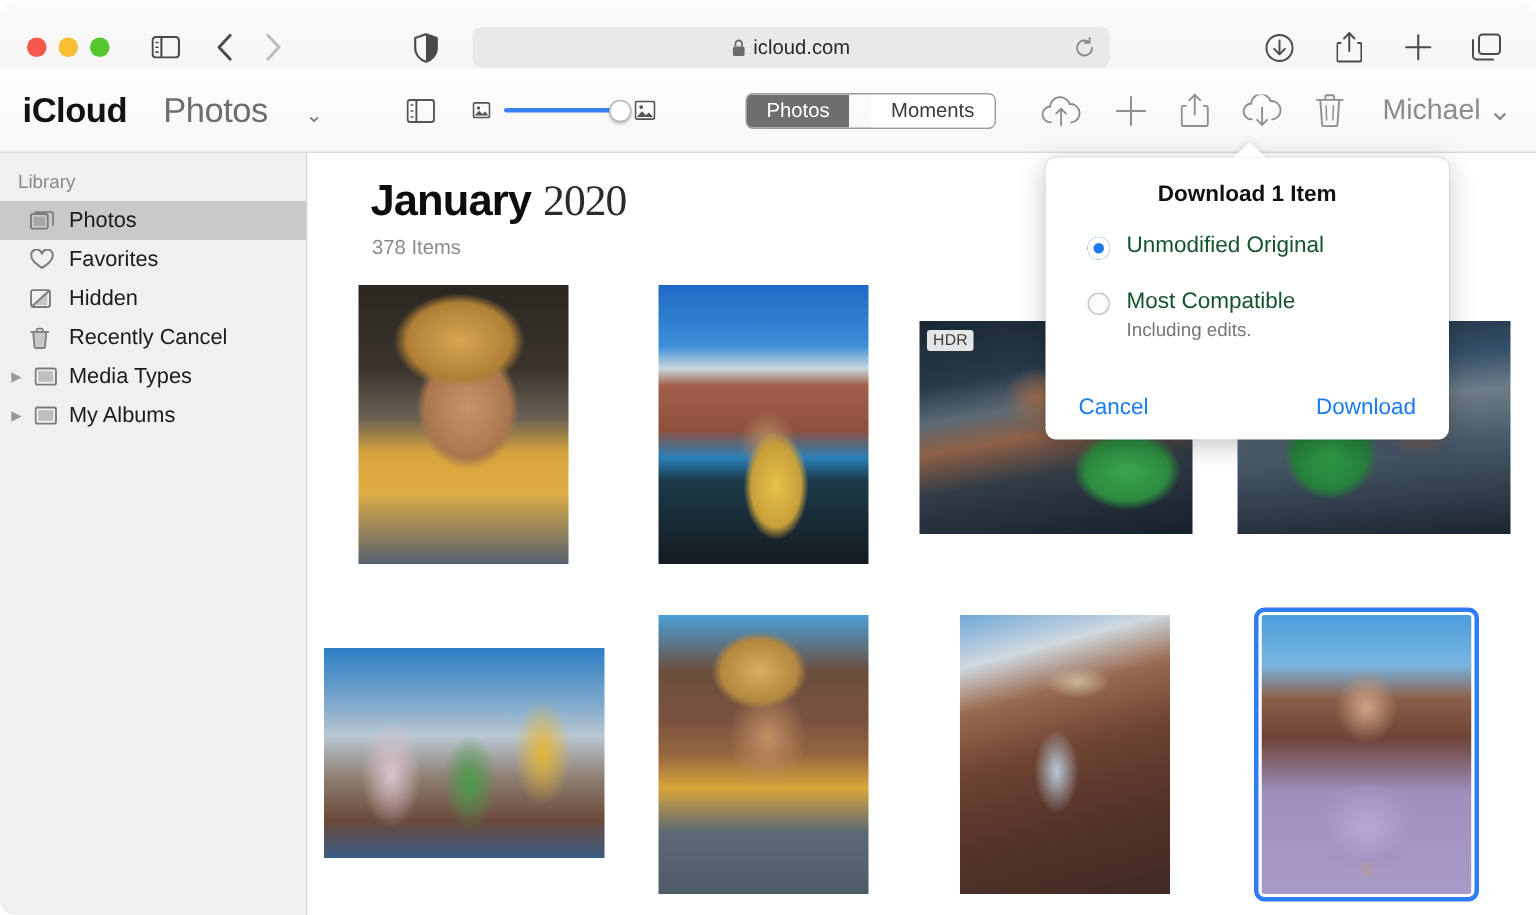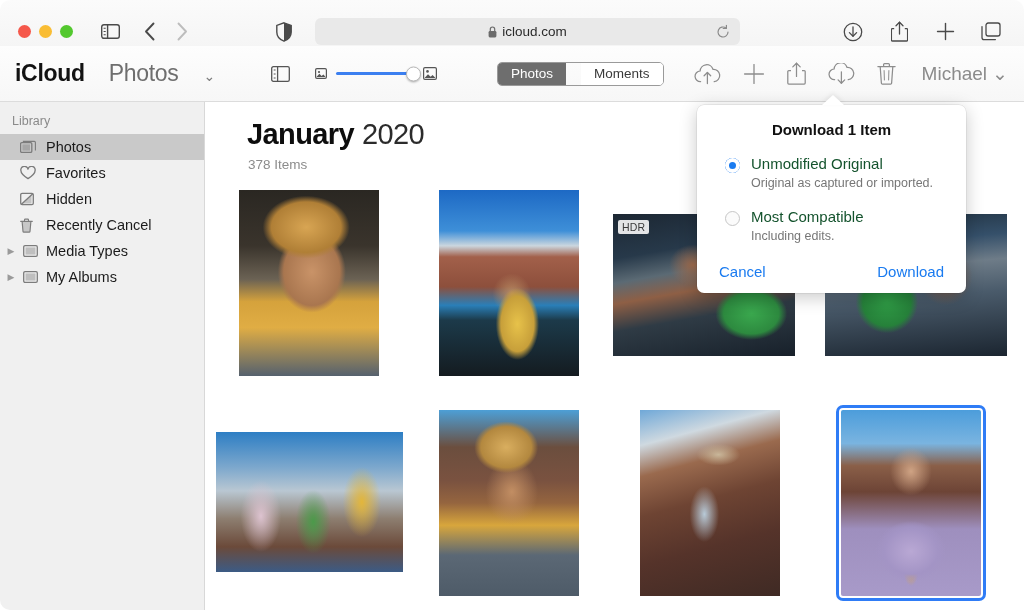--- a/index.html
+++ b/index.html
@@ -142,21 +142,21 @@
     position: absolute; left: 205px; top: 102px;
     width: 874px; height: 508px; background: #ffffff;
     overflow: hidden;
     padding-left: 20px;
   }
   #header-title {
     margin: 16px 0 0 22px; font-size: 29px; letter-spacing: -0.6px;
     display: flex; align-items: baseline; gap: 8px;
   }
   #title-month { font-weight: 700; color: #0d0d0d; }
-  #title-year { font-weight: 400; color: #2b2b2b; }
+  #title-year { font-weight: 400; color: #2b2b2b; font-family: Liberation Serif, serif; }
   #item-count { margin: 6px 0 0 23px; font-size: 13.5px; color: #8c8c8c; }
   .photo {
     position: absolute;
     background-size: cover; background-position: center;
     overflow: hidden;
   }
   .photo.selected {
     outline: 3px solid #2f7cf6;
     outline-offset: 2px;
     border-radius: 2px;
@@ -528,21 +528,20 @@
 
   <div id="popover">
     <div id="popover-arrow"></div>
 
     <div id="popover-title">Download 1 Item</div>
 
     <div class="radio-row first">
       <div class="radio on"></div>
       <div>
         <div class="radio-label">Unmodified Original</div>
-        <div class="radio-sub">Original as captured or imported.</div>
       </div>
     </div>
 
     <div class="radio-row second">
       <div class="radio off"></div>
       <div>
         <div class="radio-label">Most Compatible</div>
         <div class="radio-sub">Including edits.</div>
       </div>
     </div>

